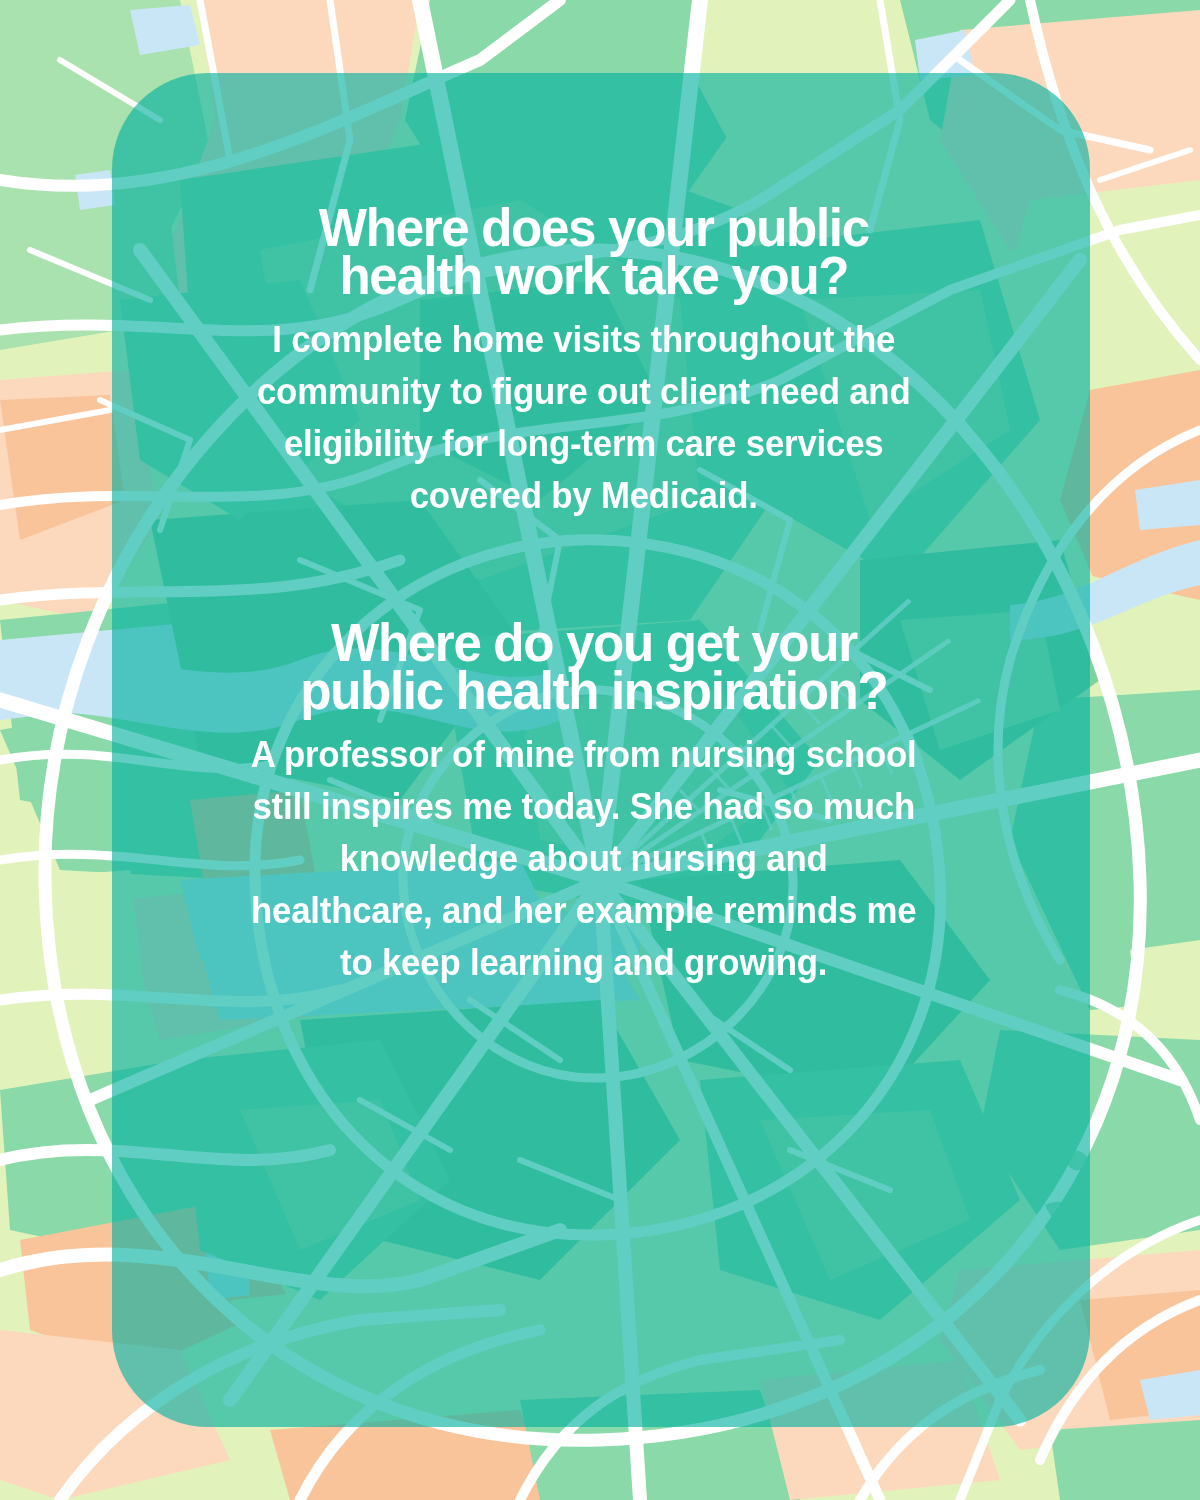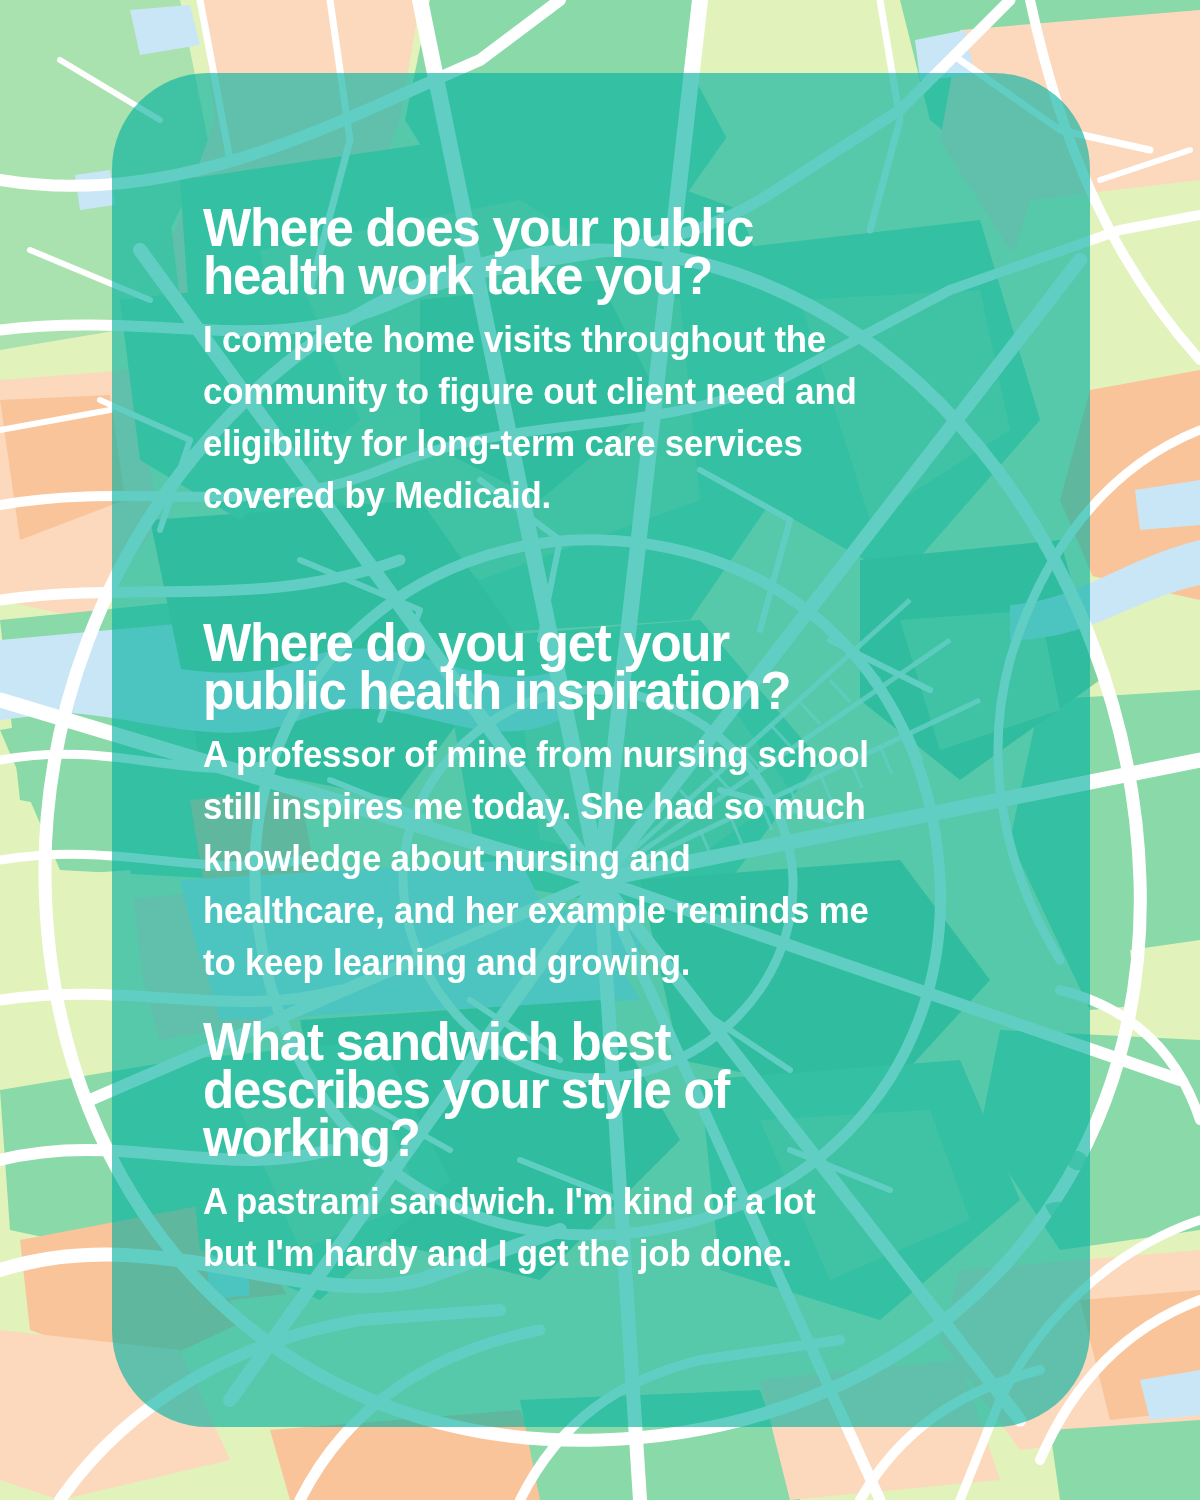--- a/index.html
+++ b/index.html
@@ -7,20 +7,21 @@
     margin: 0;
     padding: 0;
     background: #ffffff;
   }
   #page {
     position: relative;
     width: 1200px;
     height: 1500px;
     overflow: hidden;
     font-family: "Liberation Sans", sans-serif;
+    text-align: center;
   }
 
   
   #map-bg {
     position: absolute;
     inset: 0;
     width: 1200px;
     height: 1500px;
     display: block;
   }
@@ -284,22 +285,15 @@
     <section class="qa-block b1">
       <h2 class="q-heading">Where do you get your
 public health inspiration?</h2>
       <p class="q-answer">A professor of mine from nursing school
 still inspires me today. She had so much
 knowledge about nursing and
 healthcare, and her example reminds me
 to keep learning and growing.</p>
     </section>
 
-    <section class="qa-block b2">
-      <h2 class="q-heading">What sandwich best
-describes your style of
-working?</h2>
-      <p class="q-answer">A pastrami sandwich. I'm kind of a lot
-but I'm hardy and I get the job done.</p>
-    </section>
 
   </div>
 </div>
 
 </body></html>

